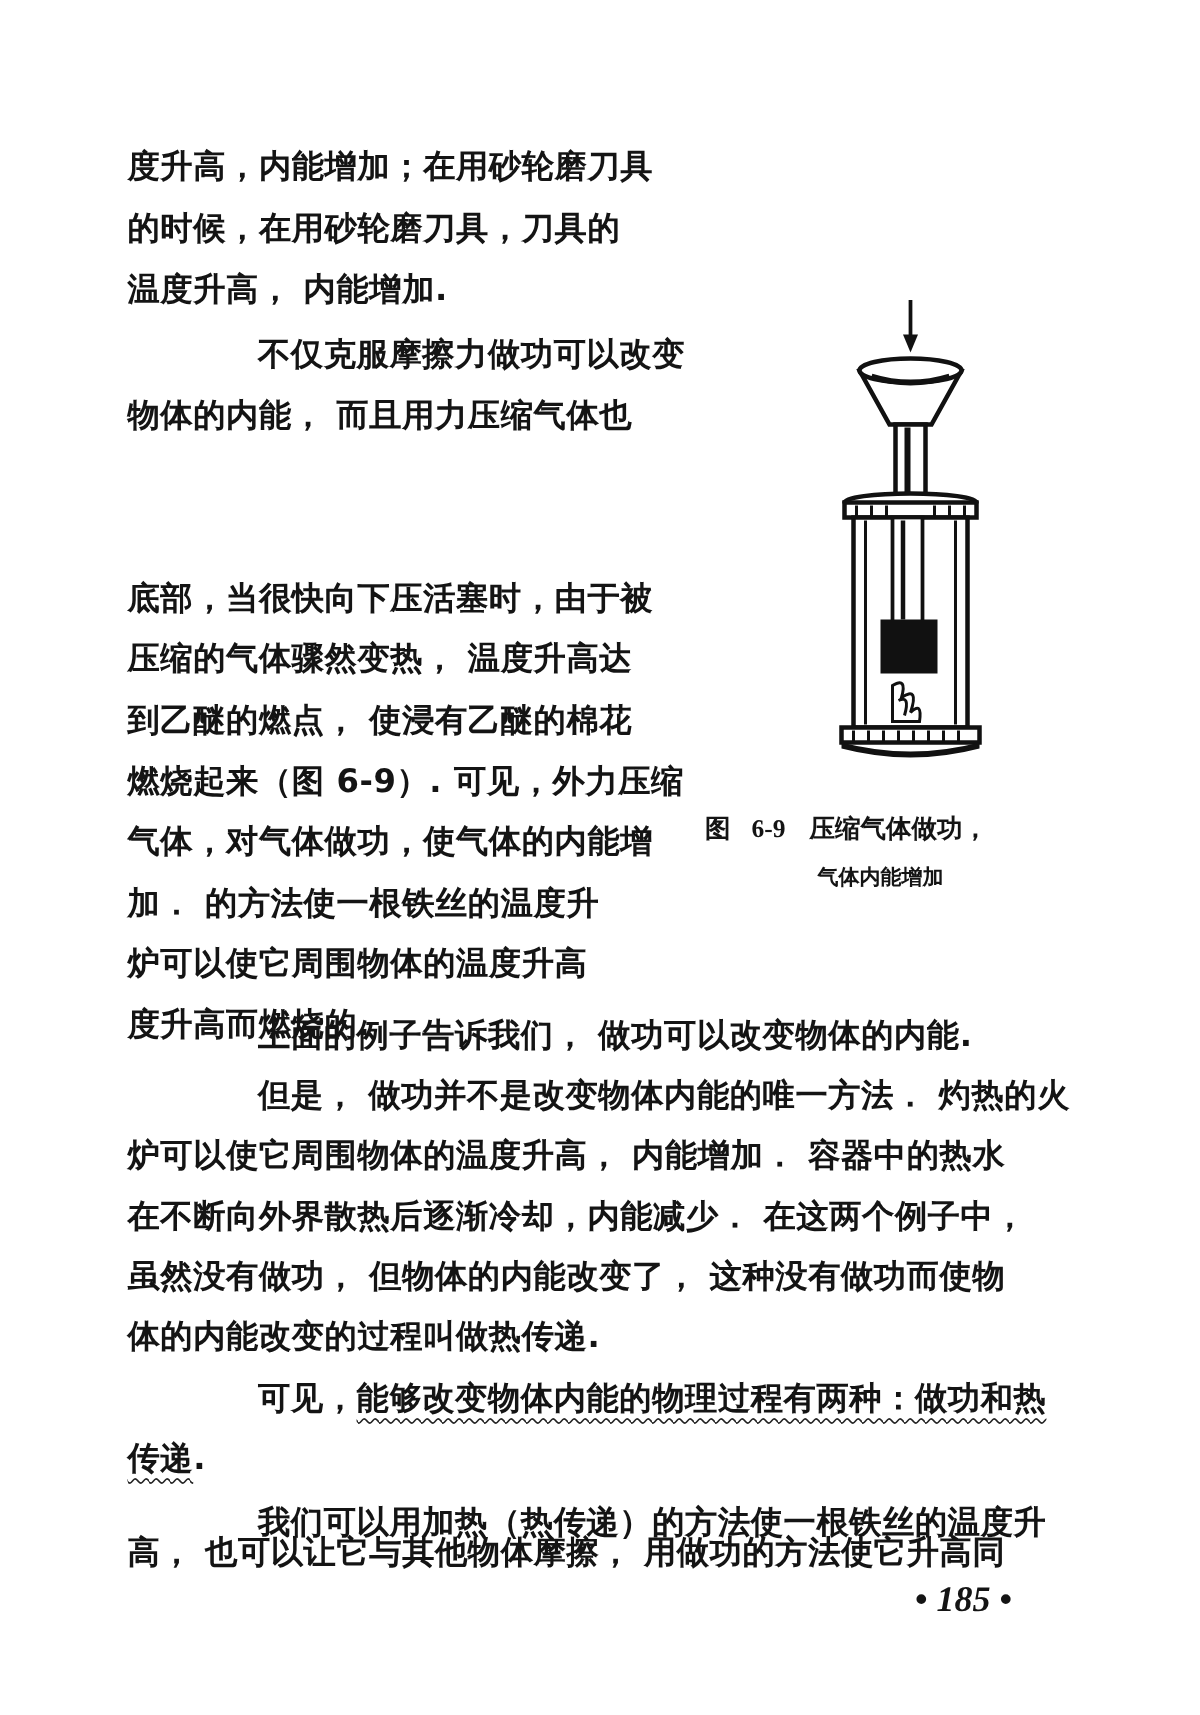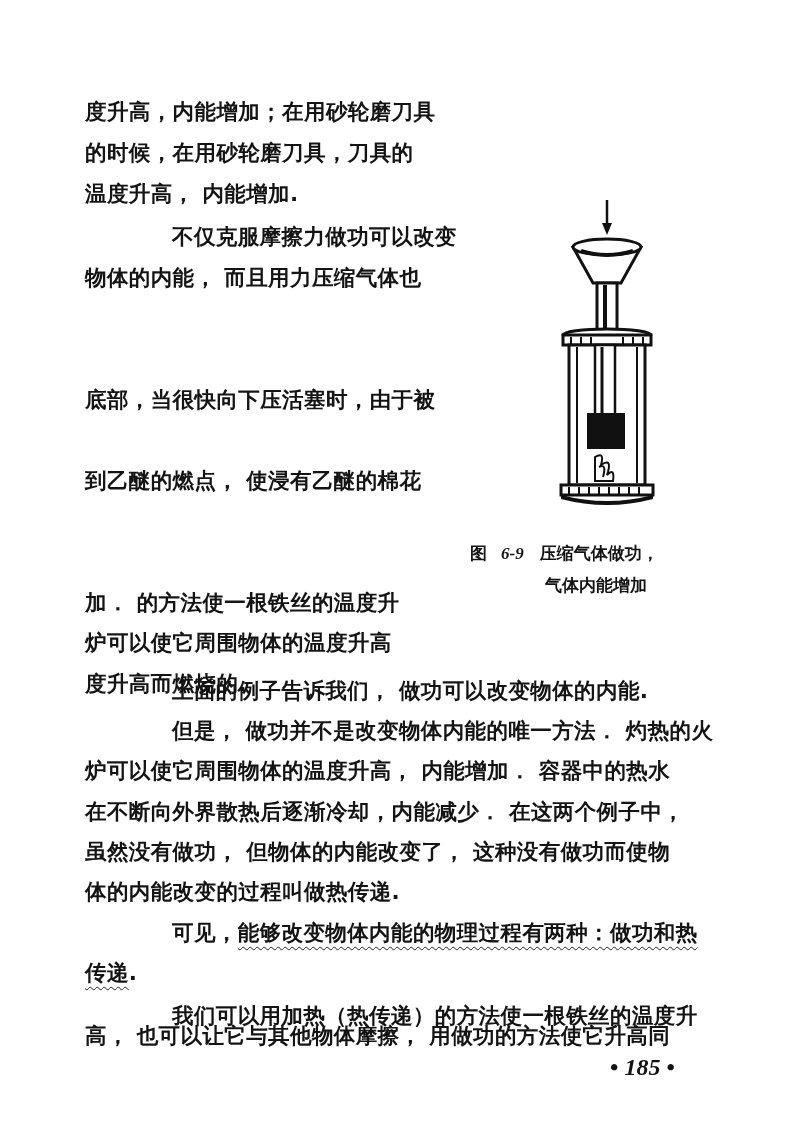--- a/index.html
+++ b/index.html
@@ -13,37 +13,40 @@
     font-weight: bold; letter-spacing: 0.4px;
   }
   .narrow { width: 360px; }
   .wide { width: 620px; }
   .indent { left: 128px; margin-left: 44px; }
   .wavy {
     text-decoration: underline wavy #222; text-underline-offset: 6px; text-decoration-thickness: 1px;
   }
   .figure { position: absolute; left: 555px; top: 195px; width: 120px; height: 320px; }
   .caption { position: absolute; left: 470px; top: 538px; font-size: 17px; line-height: 30px; font-weight: bold; white-space: nowrap; }
-  .caption .num { margin: 12px 16px 0 14px; font-family: "Liberation Serif", serif; font-style: italic; }
-  .caption2 { position: absolute; left: 545px; top: 570px; font-size: 17px; line-height: 30px; font-weight: bold; white-space: nowrap; }
+  .caption .num { margin: 12px 16px 0 14px; font-family: "Liberation Serif", serif; }
+  .caption2 { position: absolute; left: 545px; top: 570px; font-size: 14px; line-height: 30px; font-weight: bold; white-space: nowrap; }
   .pageno { position: absolute; left: 604px; top: 1054px; font-family: "Liberation Serif", serif; font-style: italic; font-weight: bold; font-size: 24px; }
   .pageno .dot { font-style: normal; margin: 0 6px; }
 </style>
 </head>
 <body>
 
 <div class="page">
 
   <div class="line narrow" style="top:97px">度升高，内能增加；在用砂轮磨刀具</div>
   <div class="line narrow" style="top:138px">的时候，在用砂轮磨刀具，刀具的</div>
   <div class="line narrow" style="top:179px">温度升高， 内能增加.</div>
   <div class="line narrow indent" style="top:222px">不仅克服摩擦力做功可以改变</div>
   <div class="line narrow" style="top:263px">物体的内能， 而且用力压缩气体也</div>
   <div class="line narrow" style="top:385px">底部，当很快向下压活塞时，由于被</div>
+  <div class="line narrow" style="top:425px">压缩的气体骤然变热， 温度升高达</div>
   <div class="line narrow" style="top:466px">到乙醚的燃点， 使浸有乙醚的棉花</div>
+  <div class="line narrow" style="top:507px">燃烧起来（图 6-9）. 可见，外力压缩</div>
+  <div class="line narrow" style="top:547px">气体，对气体做功，使气体的内能增</div>
   <div class="line narrow" style="top:588px">加． 的方法使一根铁丝的温度升</div>
   <div class="line narrow" style="top:628px">炉可以使它周围物体的温度升高</div>
   <div class="line narrow" style="top:669px">度升高而燃烧的.</div>
 
   <svg class="figure" viewBox="0 0 120 320">
 
     <line x1="52" y1="5" x2="52" y2="32" stroke="#111" stroke-width="2.5"></line>
     <polygon points="47,28 57,28 52,40" fill="#111"></polygon>
 
     <path d="M18,52 Q52,40 86,52 L66,88 L38,88 Z" fill="#fff" stroke="#111" stroke-width="3"></path>

